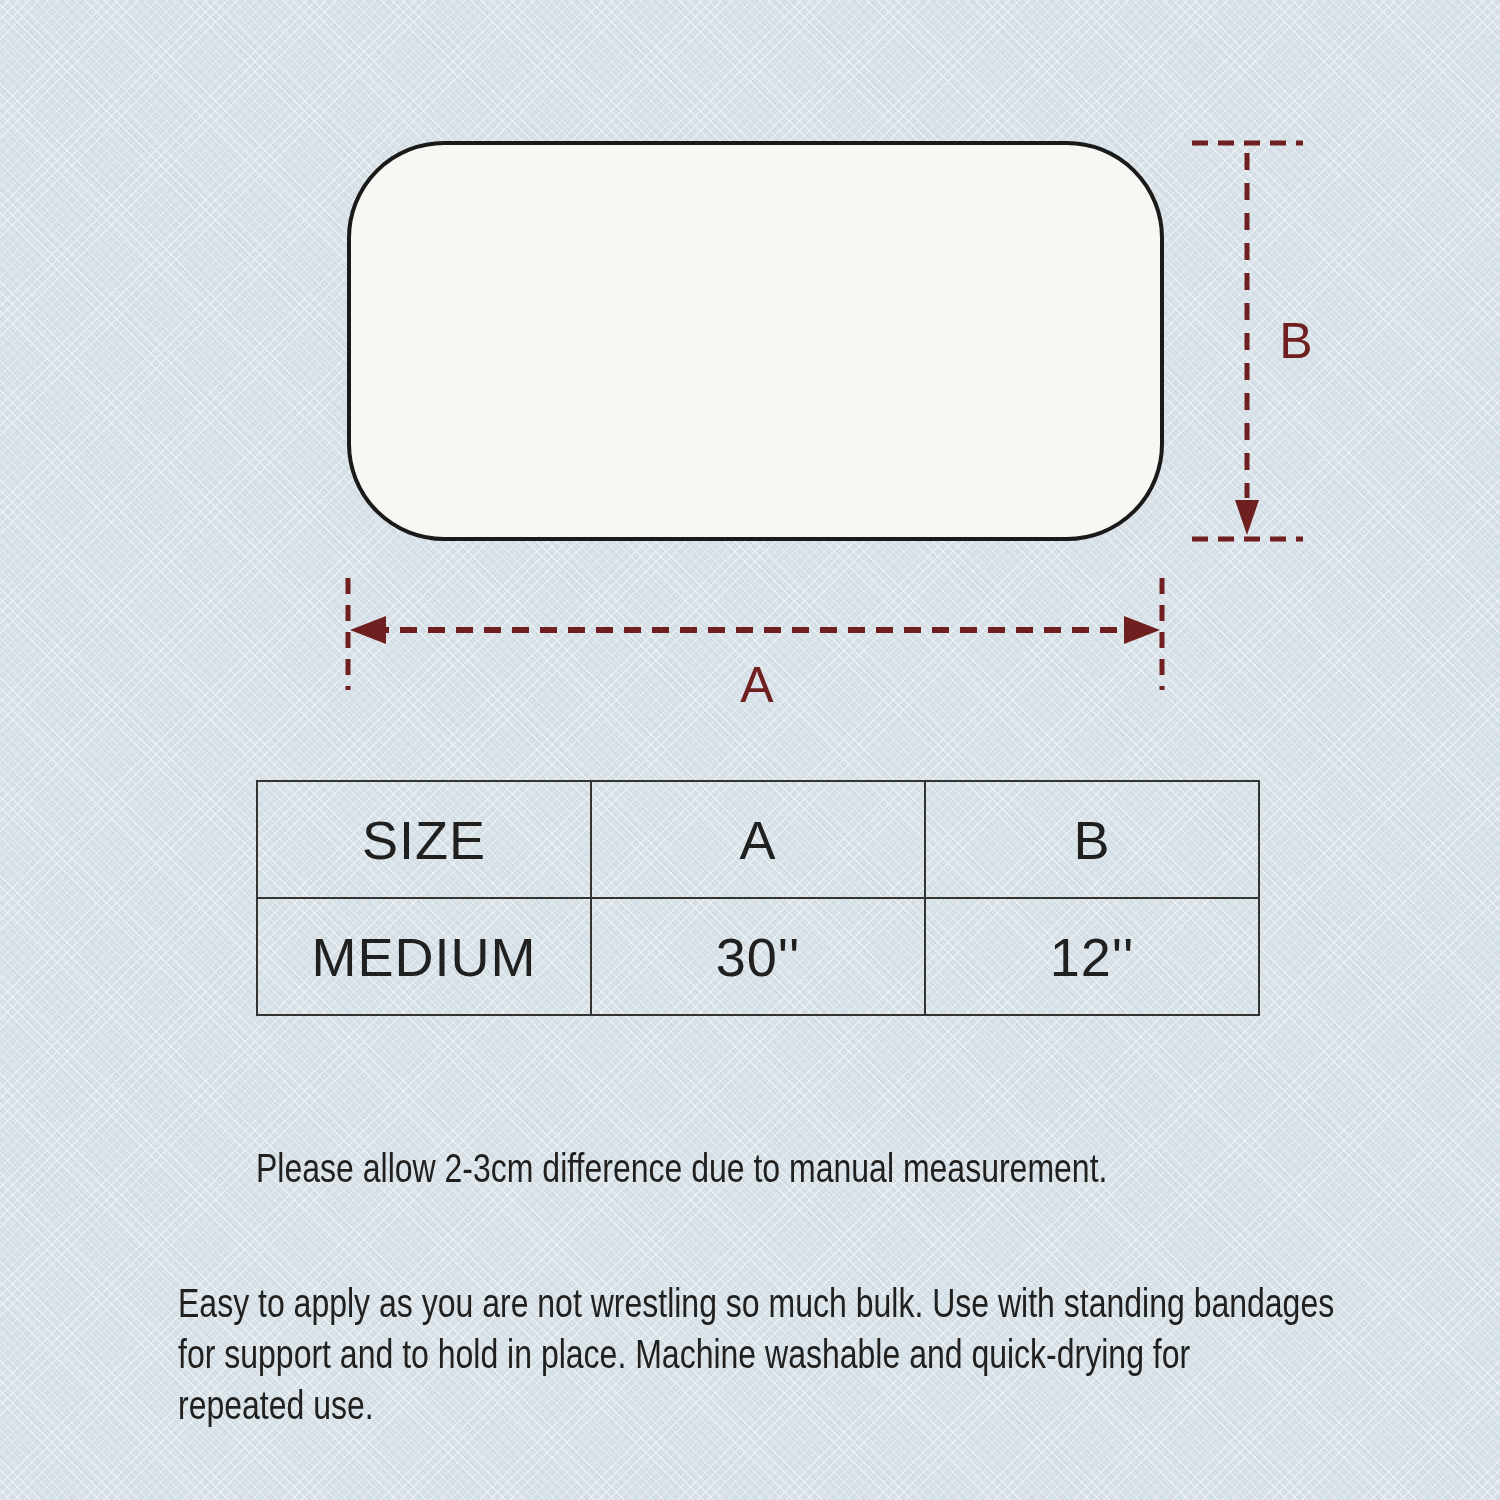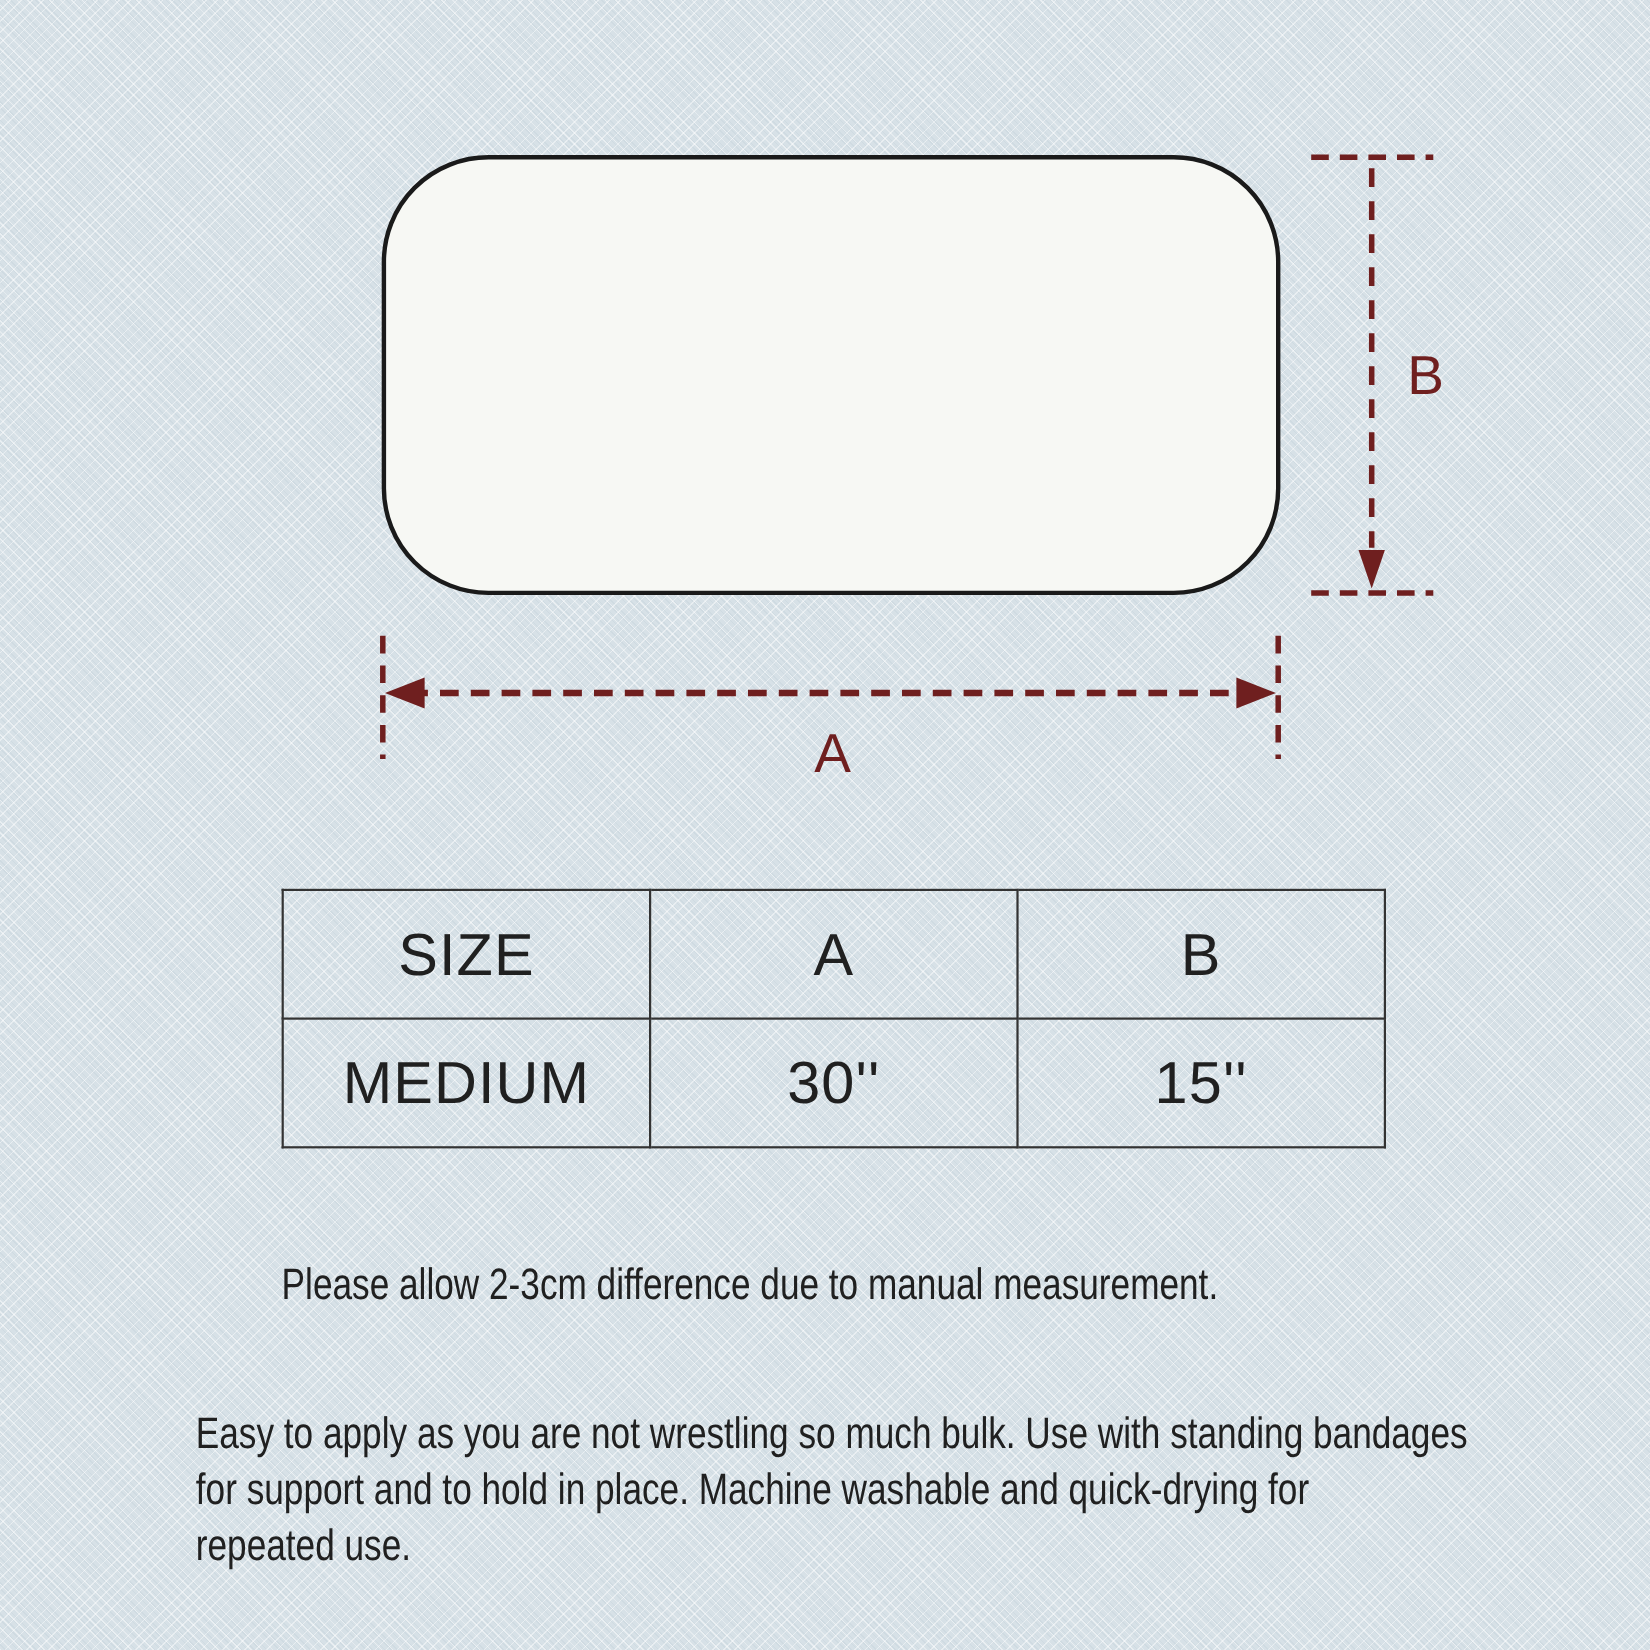--- a/index.html
+++ b/index.html
@@ -26,21 +26,21 @@
   .diagram{position:absolute;left:0;top:0;}
   .shape{fill:var(--shape_fill);stroke:var(--shape_stroke);stroke-width:4;}
   .dim-line{stroke:var(--dimension);fill:none;}
   .dim-arrow{fill:var(--dimension);stroke:none;}
   .dim-label{
     fill:var(--dimension);
     font-family:"Liberation Sans",sans-serif;
     font-size:50px;
   }
   .size-table{
-    position:absolute;left:256px;top:808px;width:1004px;
+    position:absolute;left:256px;top:780px;width:1004px;
     border-collapse:collapse;table-layout:fixed;
     color:var(--text);
   }
   .size-table td{
     height:113px;
     border:2px solid var(--table_border);
     text-align:center;vertical-align:middle;
     font-size:54px;
     letter-spacing:1px;
   }
@@ -89,21 +89,21 @@
   <table class="size-table">
     <tbody>
       <tr>
         <td>SIZE</td>
         <td>A</td>
         <td>B</td>
       </tr>
       <tr>
         <td>MEDIUM</td>
         <td>30''</td>
-        <td>15''</td>
+        <td>12''</td>
       </tr>
     </tbody>
   </table>
 
   <div class="note">Please allow 2-3cm difference due to manual measurement.</div>
 
   <div class="paragraph">
     <div class="line">Easy to apply as you are not wrestling so much bulk. Use with standing bandages</div>
     <div class="line">for support and to hold in place. Machine washable and quick-drying for</div>
     <div class="line">repeated use.</div>

